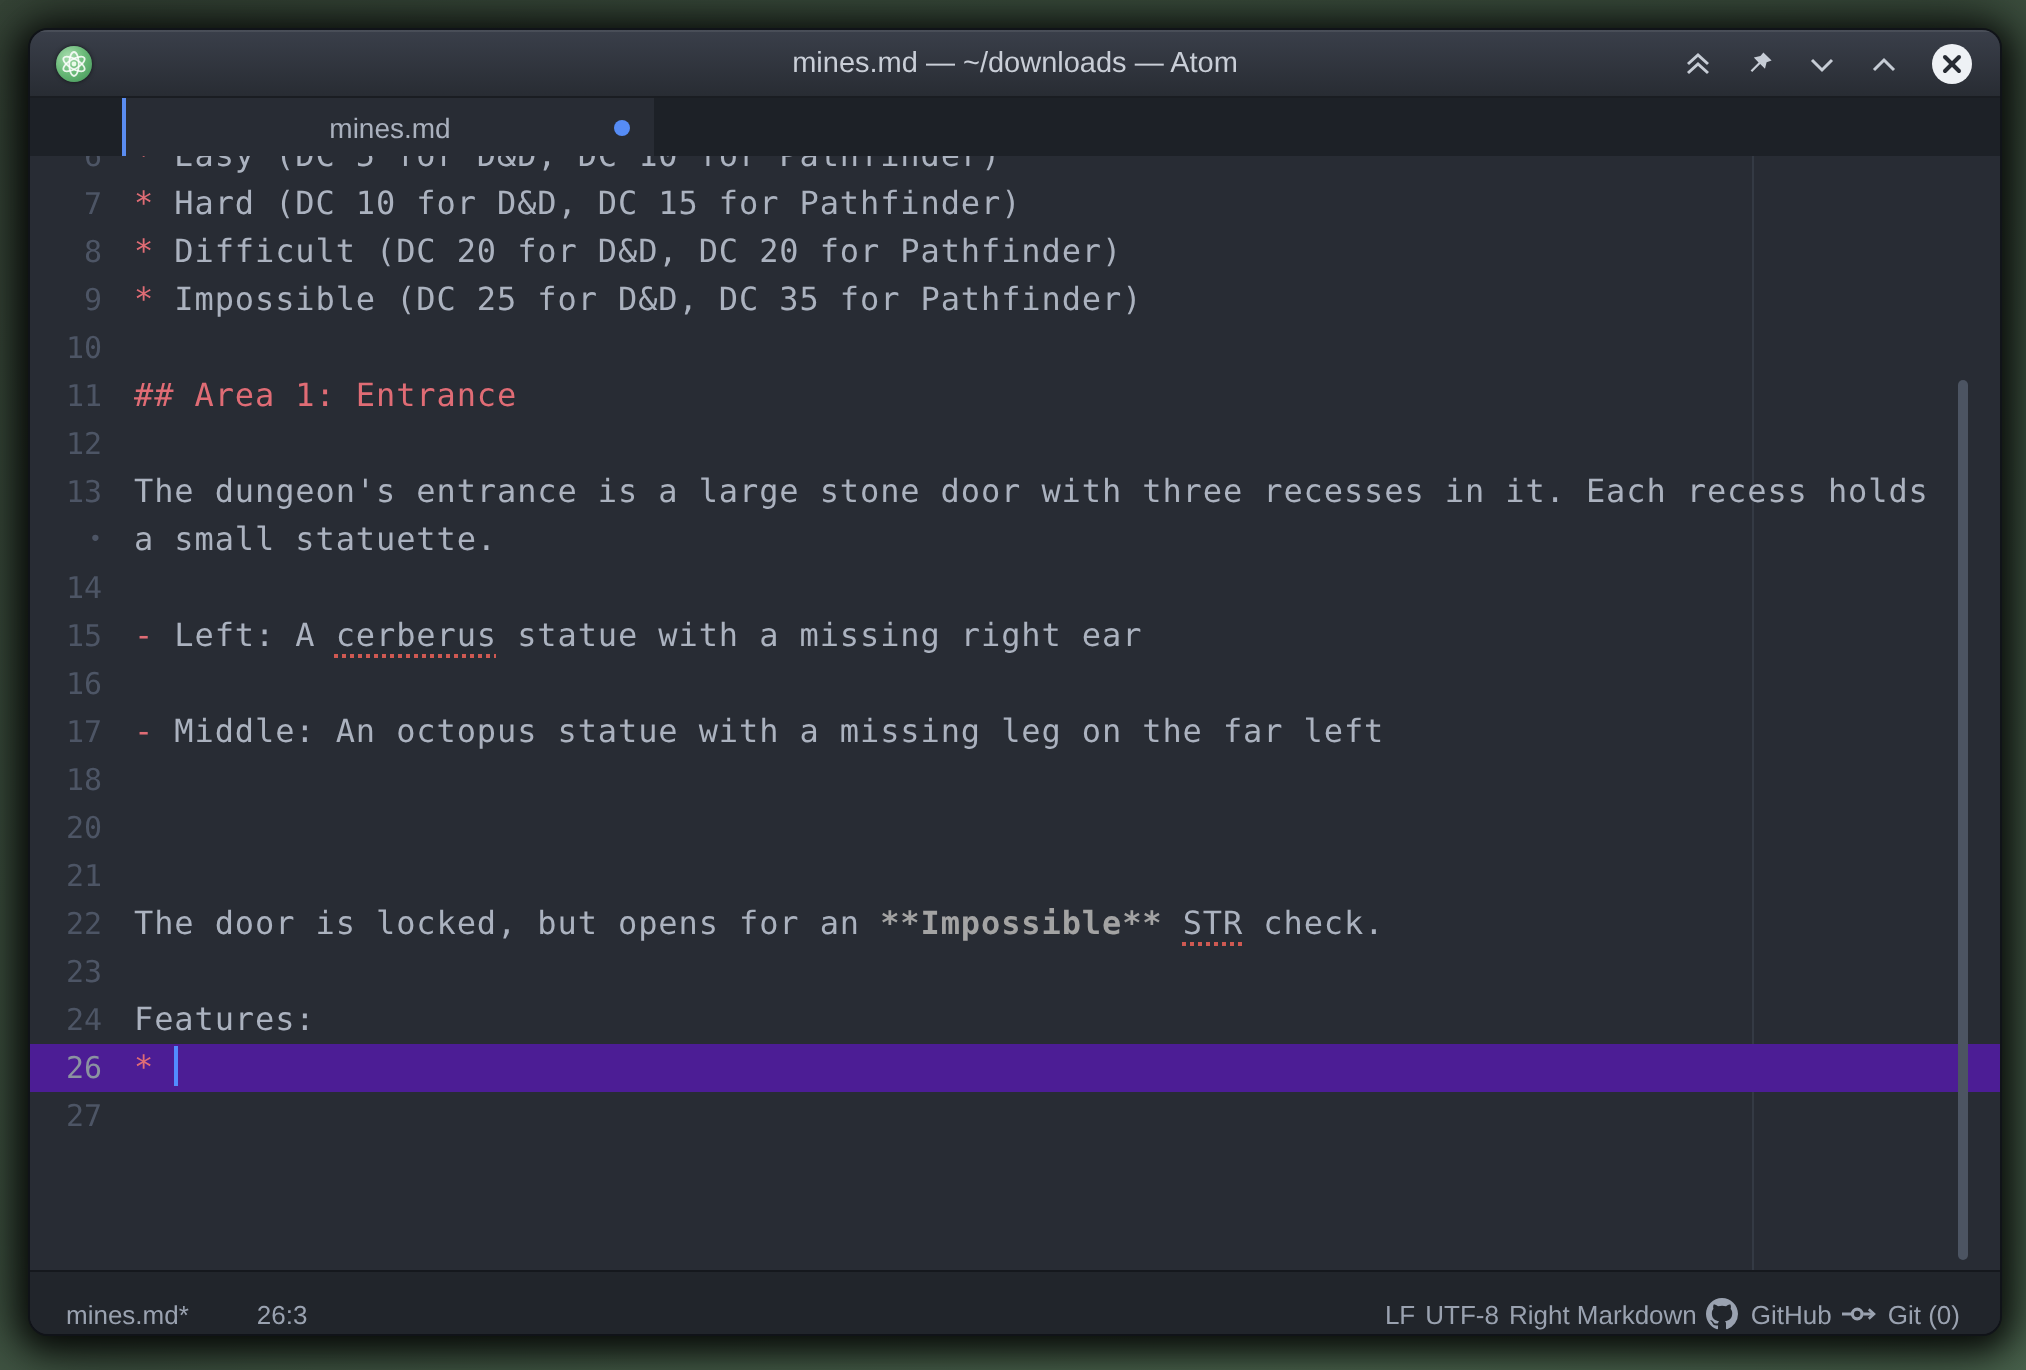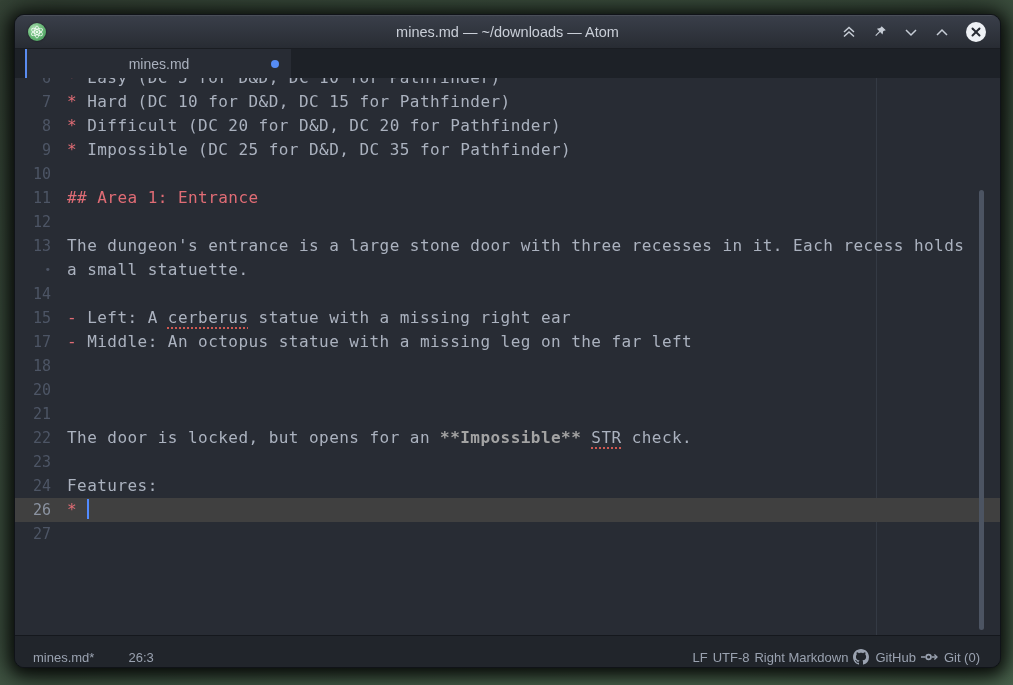--- a/index.html
+++ b/index.html
@@ -20,35 +20,35 @@
     background:radial-gradient(circle at 35% 30%, #a8dcae 0%, #6cbb7a 45%, #3f9355 100%);
     display:flex;align-items:center;justify-content:center;box-shadow:0 0 2px rgba(0,0,0,.6);}
   .win-title{position:absolute;left:0;right:0;text-align:center;
     font-size:14.5px;color:#c9ced7;pointer-events:none;}
   .win-controls{margin-left:auto;display:flex;align-items:center;gap:15px;
     padding-right:13px;z-index:2;}
   .wc{display:flex;align-items:center;justify-content:center;width:16px;height:16px;cursor:default;}
   .wc svg{display:block;}
   .wc-close{width:22px;height:22px;}
   
-  .tabbar{height:29px;flex:0 0 29px;background:#1d2127;display:flex;position:relative;}
+  .tabbar{height:29px;flex:0 0 29px;background:#1d2127;display:flex;position:relative;padding-left:36px;}
   .tab{margin-left:10px;width:266px;background:#282c34;position:relative;
     display:flex;align-items:center;justify-content:center;
     border-left:2px solid #5a8cf0;box-sizing:border-box;}
   .tab-label{font-size:14px;color:#aab1be;}
   .tab-dot{position:absolute;right:12px;top:50%;margin-top:-4px;width:8px;height:8px;
     border-radius:50%;background:#568cf5;}
   
   .editor{flex:1 1 auto;background:#282c34;position:relative;overflow:hidden;
     font-family:"DejaVu Sans Mono",monospace;}
   .wrap-guide{position:absolute;left:861px;top:0;bottom:0;width:1px;
     background:#343a44;}
   .lines{position:absolute;left:0;top:-12px;right:0;}
   .row{display:flex;height:24px;line-height:24px;position:relative;}
-  .row.active{background:#404040;}
+  .row.active{background:#4c1d95;}
   .gutter{flex:0 0 52px;width:52px;box-sizing:border-box;text-align:right;
     padding-right:16px;color:#4d5565;font-size:15px;letter-spacing:0;}
   .row.active .gutter{color:#8b93a1;}
   .gutter.wrapdot{font-size:11px;color:#4d5565;}
   .code{flex:1;white-space:pre;font-size:16px;letter-spacing:.45px;color:#abb2bf;}
   .s-p{color:#abb2bf;}
   .s-r{color:#e06c75;}
   .s-b{color:#a3a3a3;font-weight:bold;}
   .s-m{color:#abb2bf;text-decoration:underline dotted #cf5952;
     text-decoration-thickness:2px;text-underline-offset:4px;}
@@ -165,20 +165,24 @@
           </div>
           <div class="row">
             <div class="gutter">14</div>
             <div class="code"></div>
           </div>
           <div class="row">
             <div class="gutter">15</div>
             <div class="code"><span class="s-r">- </span><span class="s-p">Left: A </span><span class="s-m">cerberus</span><span class="s-p"> statue with a missing right ear</span></div>
           </div>
           <div class="row">
+            <div class="gutter">16</div>
+            <div class="code"></div>
+          </div>
+          <div class="row">
             <div class="gutter">17</div>
             <div class="code"><span class="s-r">- </span><span class="s-p">Middle: An octopus statue with a missing leg on the far left</span></div>
           </div>
           <div class="row">
             <div class="gutter">18</div>
             <div class="code"></div>
           </div>
           <div class="row">
             <div class="gutter">20</div>
             <div class="code"></div>

